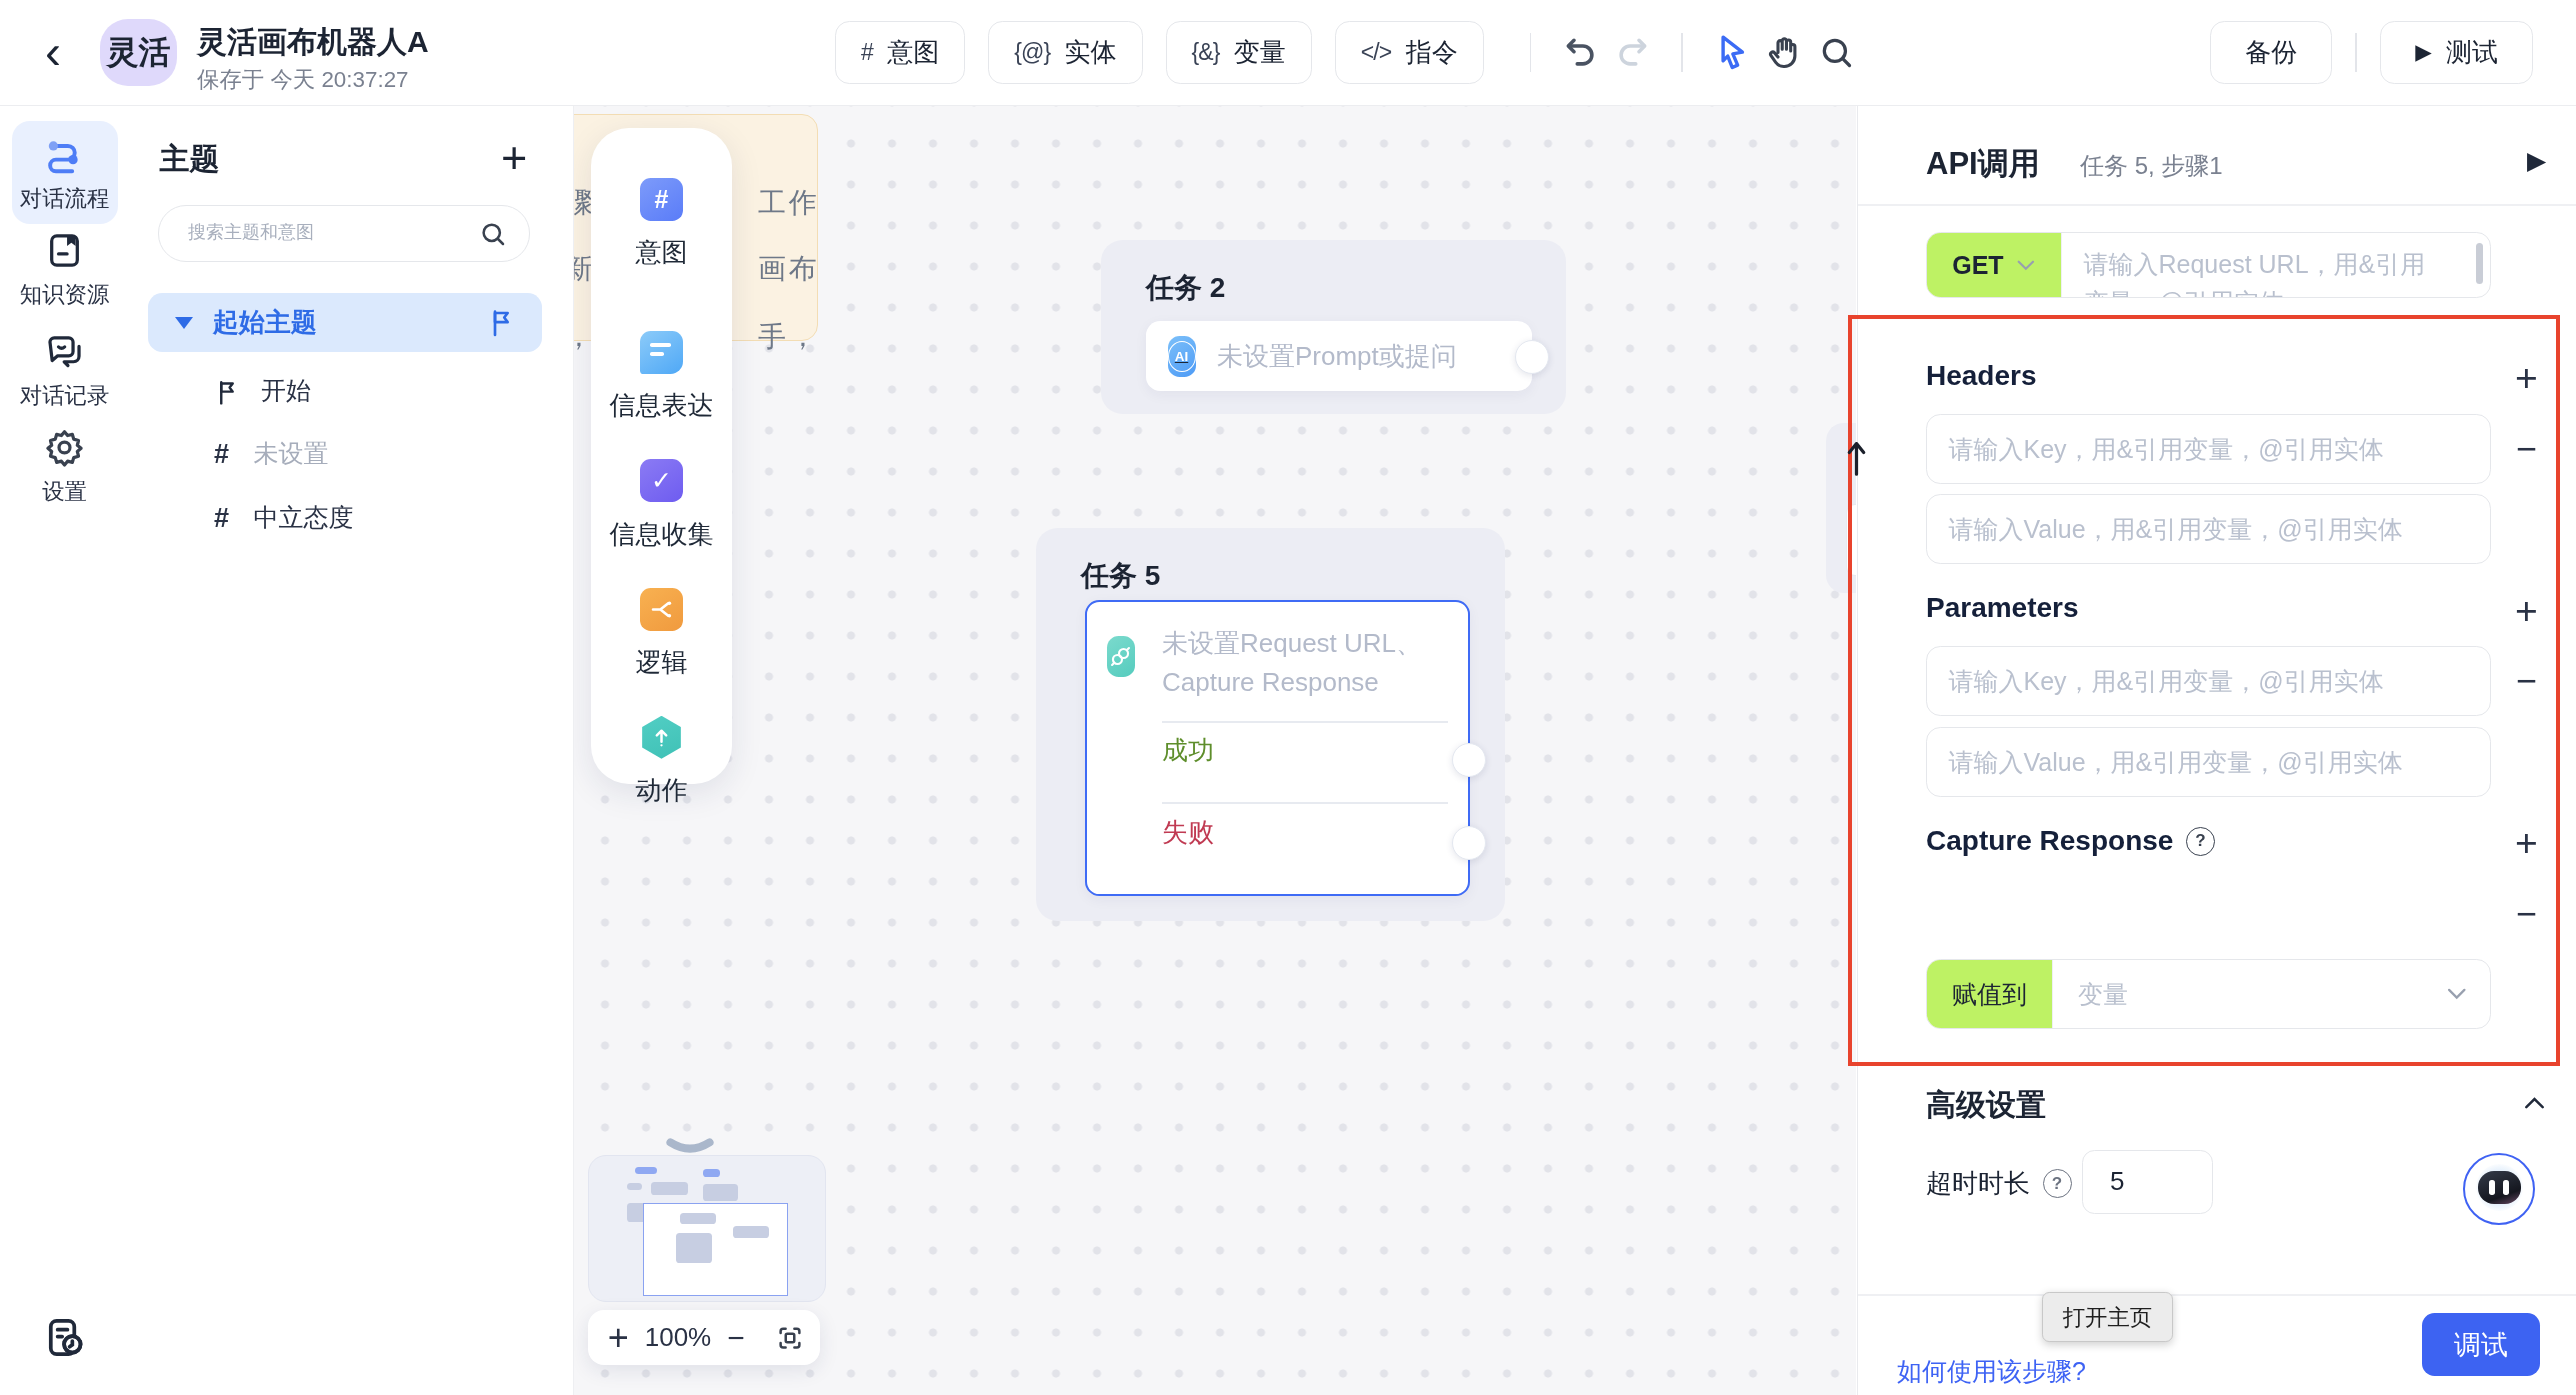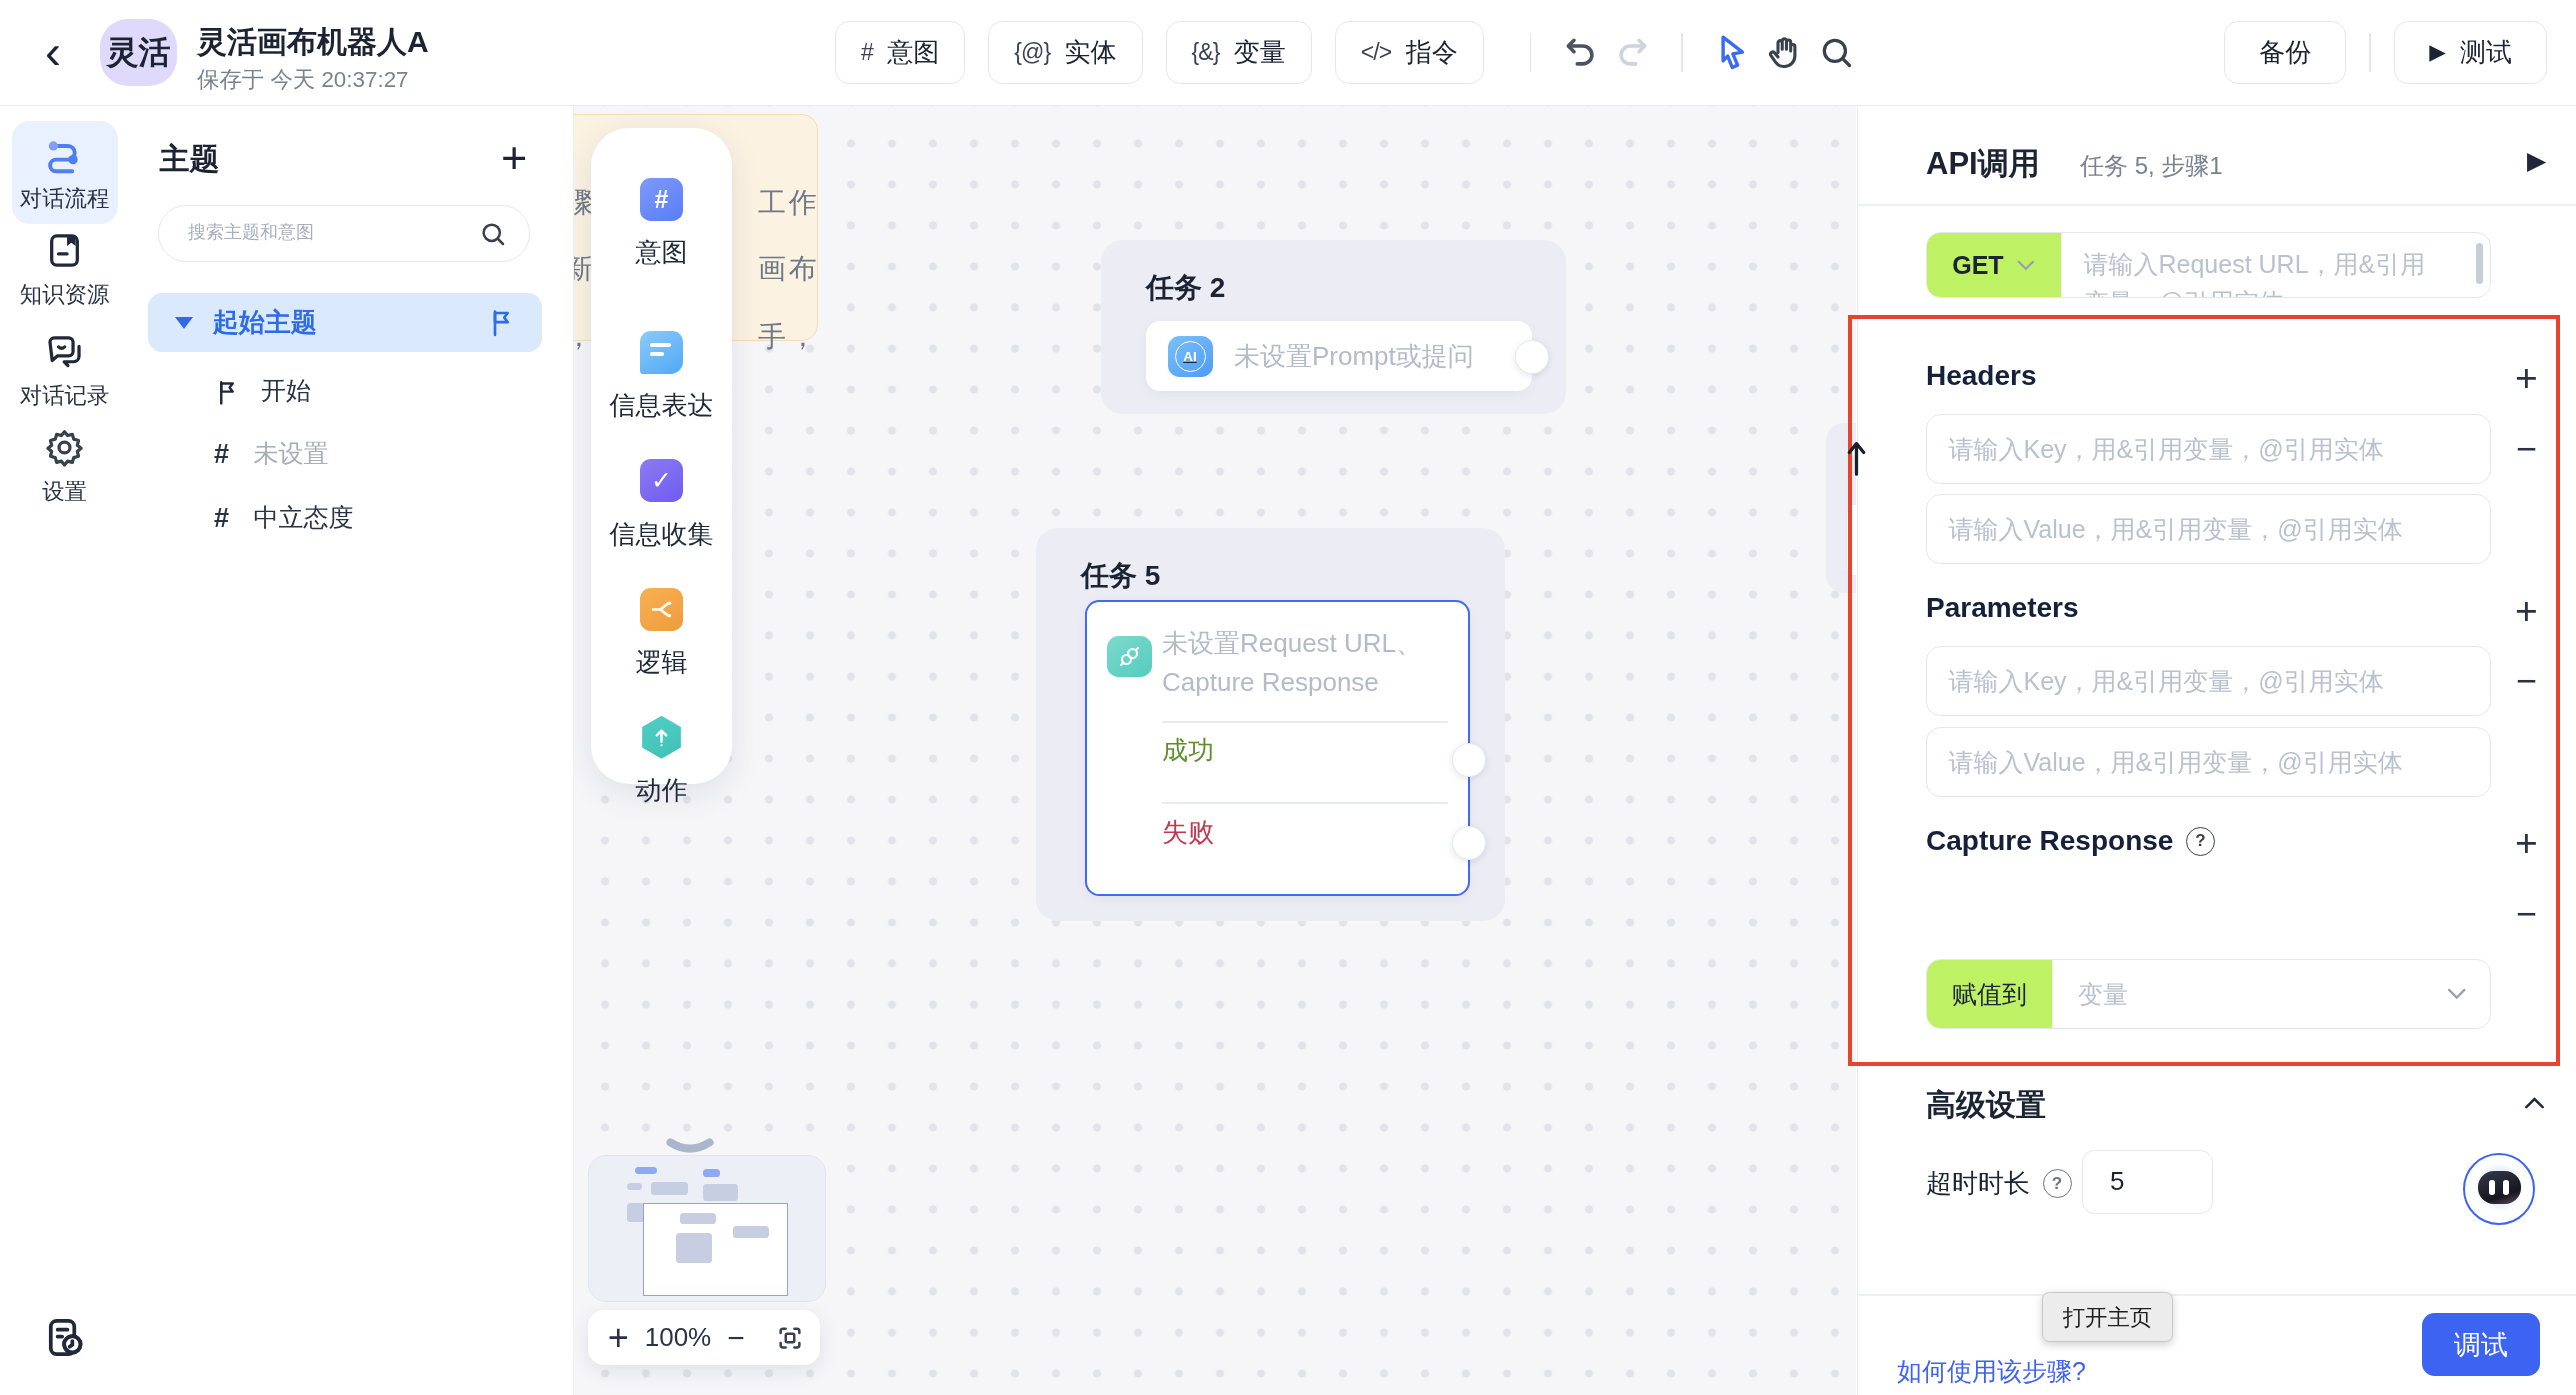--- a/index.html
+++ b/index.html
@@ -15,21 +15,21 @@
   .logo{left:100px;top:19px;width:77px;height:67px;background:#DFD9FB;border-radius:28px;
         display:flex;align-items:center;justify-content:center;font-size:32px;font-weight:700;color:#1C2433;}
   .doc-title{left:197px;top:21.5px;font-size:30px;font-weight:700;}
   .doc-sub{left:197px;top:64px;font-size:22.4px;color:#7A8190;}
   .tb-center{left:835px;top:21.5px;height:61px;}
   .tb-btn{height:61px;border:1.8px solid #E5E7EB;border-radius:14.3px;background:#fff;display:flex;align-items:center;
           gap:14.3px;padding:0 25px;font-size:26px;color:#1C2433;margin-right:23px;cursor:pointer;}
   .tb-btn .glyph{font-size:23px;color:#3A4356;font-weight:400;letter-spacing:-0.9px;}
   .vdiv{width:1.8px;height:39px;background:#E3E5EA;margin:0 23px;}
   .icon-btn{width:52px;height:52px;display:flex;align-items:center;justify-content:center;cursor:pointer;}
-  .tb-right{right:29px;top:21.5px;height:61px;}
+  .tb-right{right:43px;top:21.5px;height:61px;}
   .ob{height:61px;border:1.8px solid #E5E7EB;border-radius:14.3px;background:#fff;display:flex;align-items:center;
       gap:14.3px;padding:0 34px;font-size:26px;color:#1C2433;cursor:pointer;}
   .play-tri{font-size:21.5px;color:#1C2433;}
 
   
   .sidebar{left:0;top:105px;width:130px;height:1291px;background:#fff;border-right:1.8px solid #EEEFF2;z-index:30;}
   .side-item{left:11.6px;width:106px;display:flex;flex-direction:column;align-items:center;gap:8px;cursor:pointer;}
   .side-item .lbl{font-size:22.4px;color:#2A3245;}
   .side-active{background:#E9F0FE;border-radius:18px;padding:12.5px 0 10.7px;}
 
@@ -74,21 +74,21 @@
   .tile-logic{background:linear-gradient(145deg,#F8B151,#F09A3E);}
   .tile-action{background:linear-gradient(160deg,#52CEC4,#3FC1B6);border-radius:0;
                clip-path:polygon(50% 0,95% 26%,95% 74%,50% 100%,5% 74%,5% 26%);}
   .tdiv{width:41px;height:1.8px;background:#DBDFE8;margin:-5.4px 0 30px;}
 
   .group{background:#ECEDF4;border-radius:21.5px;}
   .g-title{position:absolute;left:45px;top:29px;font-size:28px;font-weight:700;color:#1C2433;}
   .node-card{position:absolute;background:#fff;border-radius:14.3px;box-shadow:0 3.6px 12.5px rgba(30,42,90,.05);}
   .conn{position:absolute;width:32px;height:32px;border-radius:50%;background:#fff;
         border:1.8px solid #E4E8F0;box-shadow:0 1.8px 7.2px rgba(30,42,90,.12);}
-  .ai-tile{width:45px;height:41px;border-radius:11.6px;background:linear-gradient(145deg,#7CC0F9,#4E9BF6);
+  .ai-tile{width:28px;height:41px;border-radius:11.6px;background:linear-gradient(145deg,#7CC0F9,#4E9BF6);
            display:flex;align-items:center;justify-content:center;text-decoration:underline;}
   .ai-ring{width:29px;height:29px;border:1.8px solid #fff;border-radius:50%;display:flex;align-items:center;
            justify-content:center;font-size:13.4px;font-weight:700;color:#fff;}
   .ph{color:#B3BACA;font-size:26px;}
   .task5-card{border:2.7px solid #3F6BF5;}
   .t5-div{position:absolute;left:75px;right:19.7px;height:1.8px;background:#E7EAF0;}
   .ok-lbl{position:absolute;left:75px;font-size:26px;color:#5E8E2B;}
   .fail-lbl{position:absolute;left:75px;font-size:26px;color:#C03A52;}
   .stub-group{left:1254px;top:318px;width:63px;height:170px;background:#ECEDF4;border-radius:18px;}
   .stub-card{left:1274px;top:399px;width:41px;height:70px;background:#fff;border-radius:9px;border:1.8px solid #E6E9F0;}

